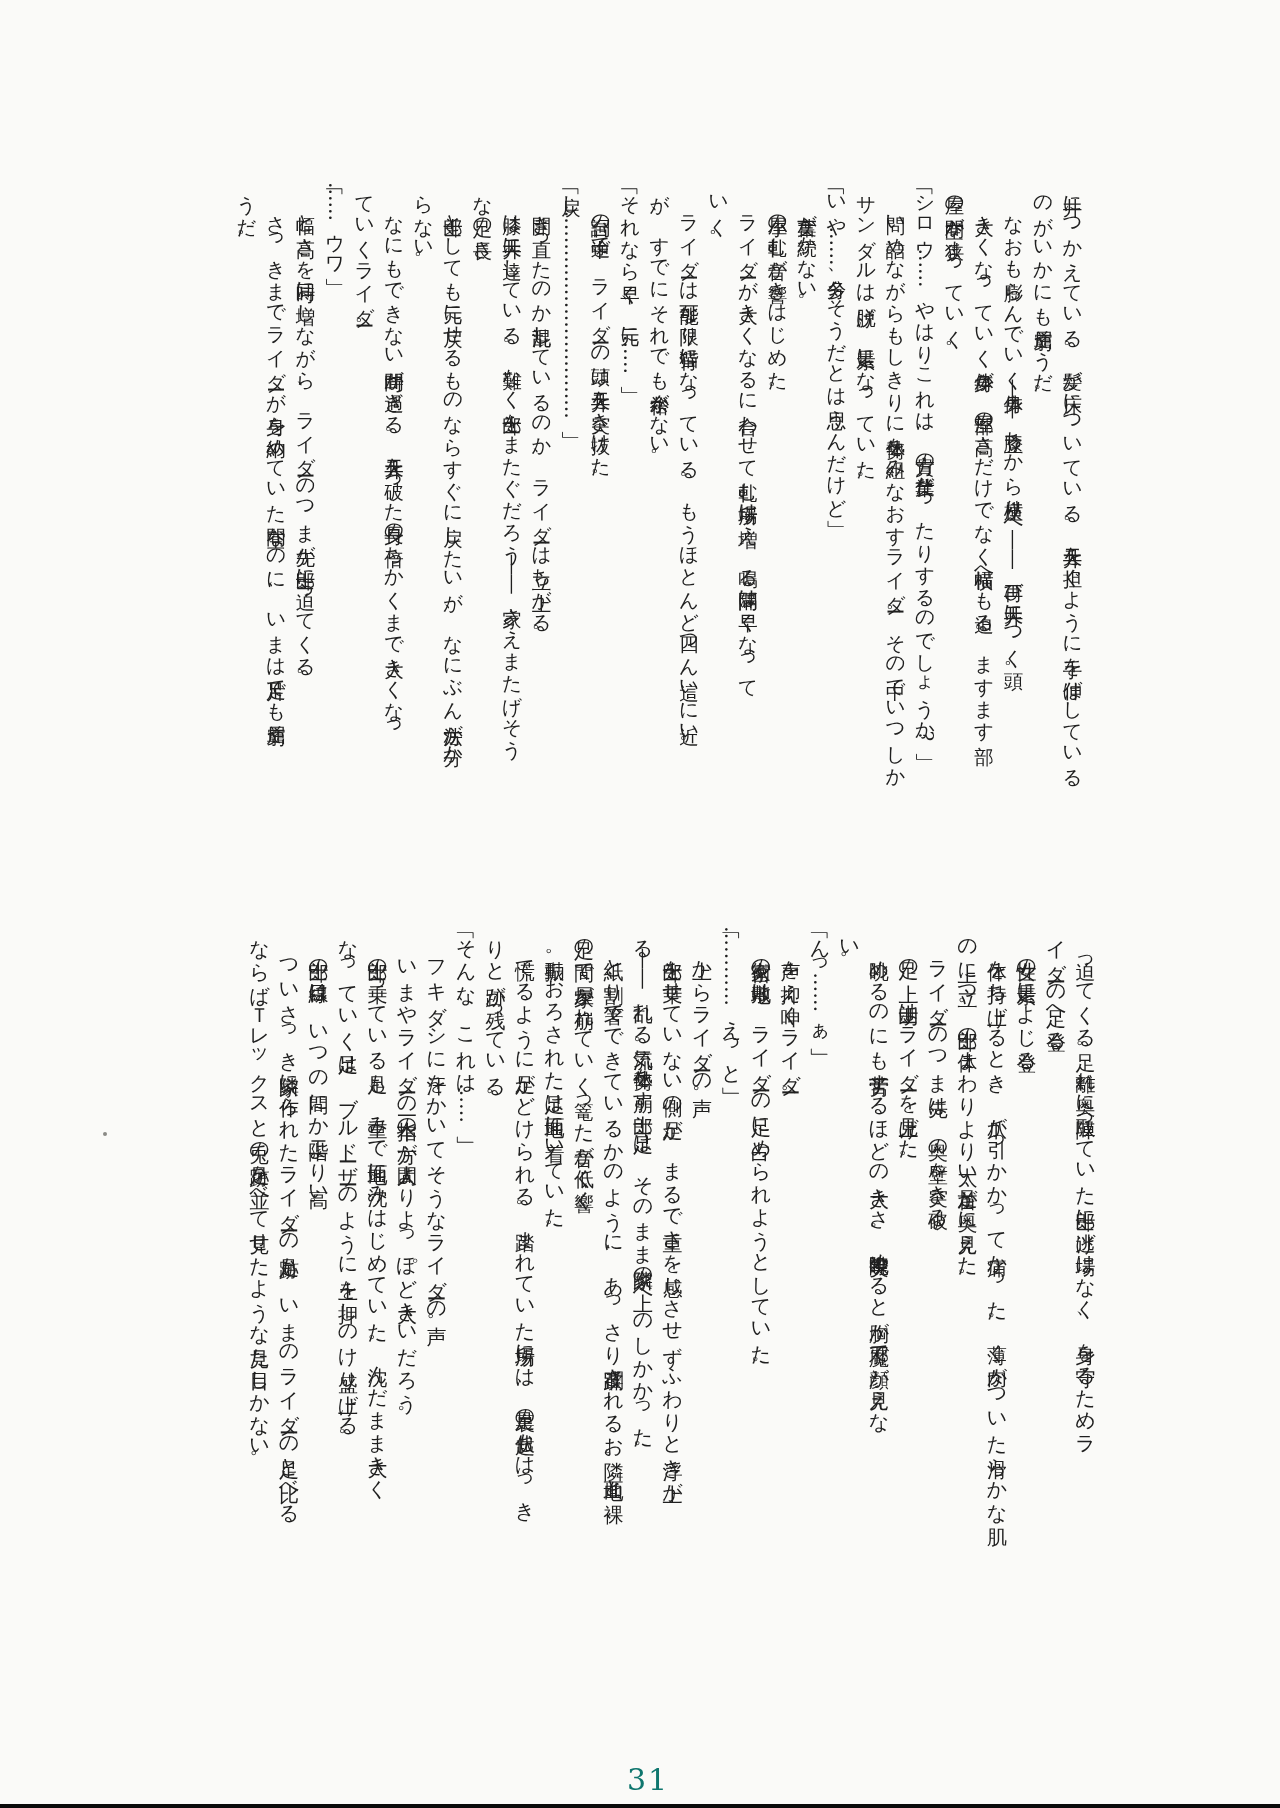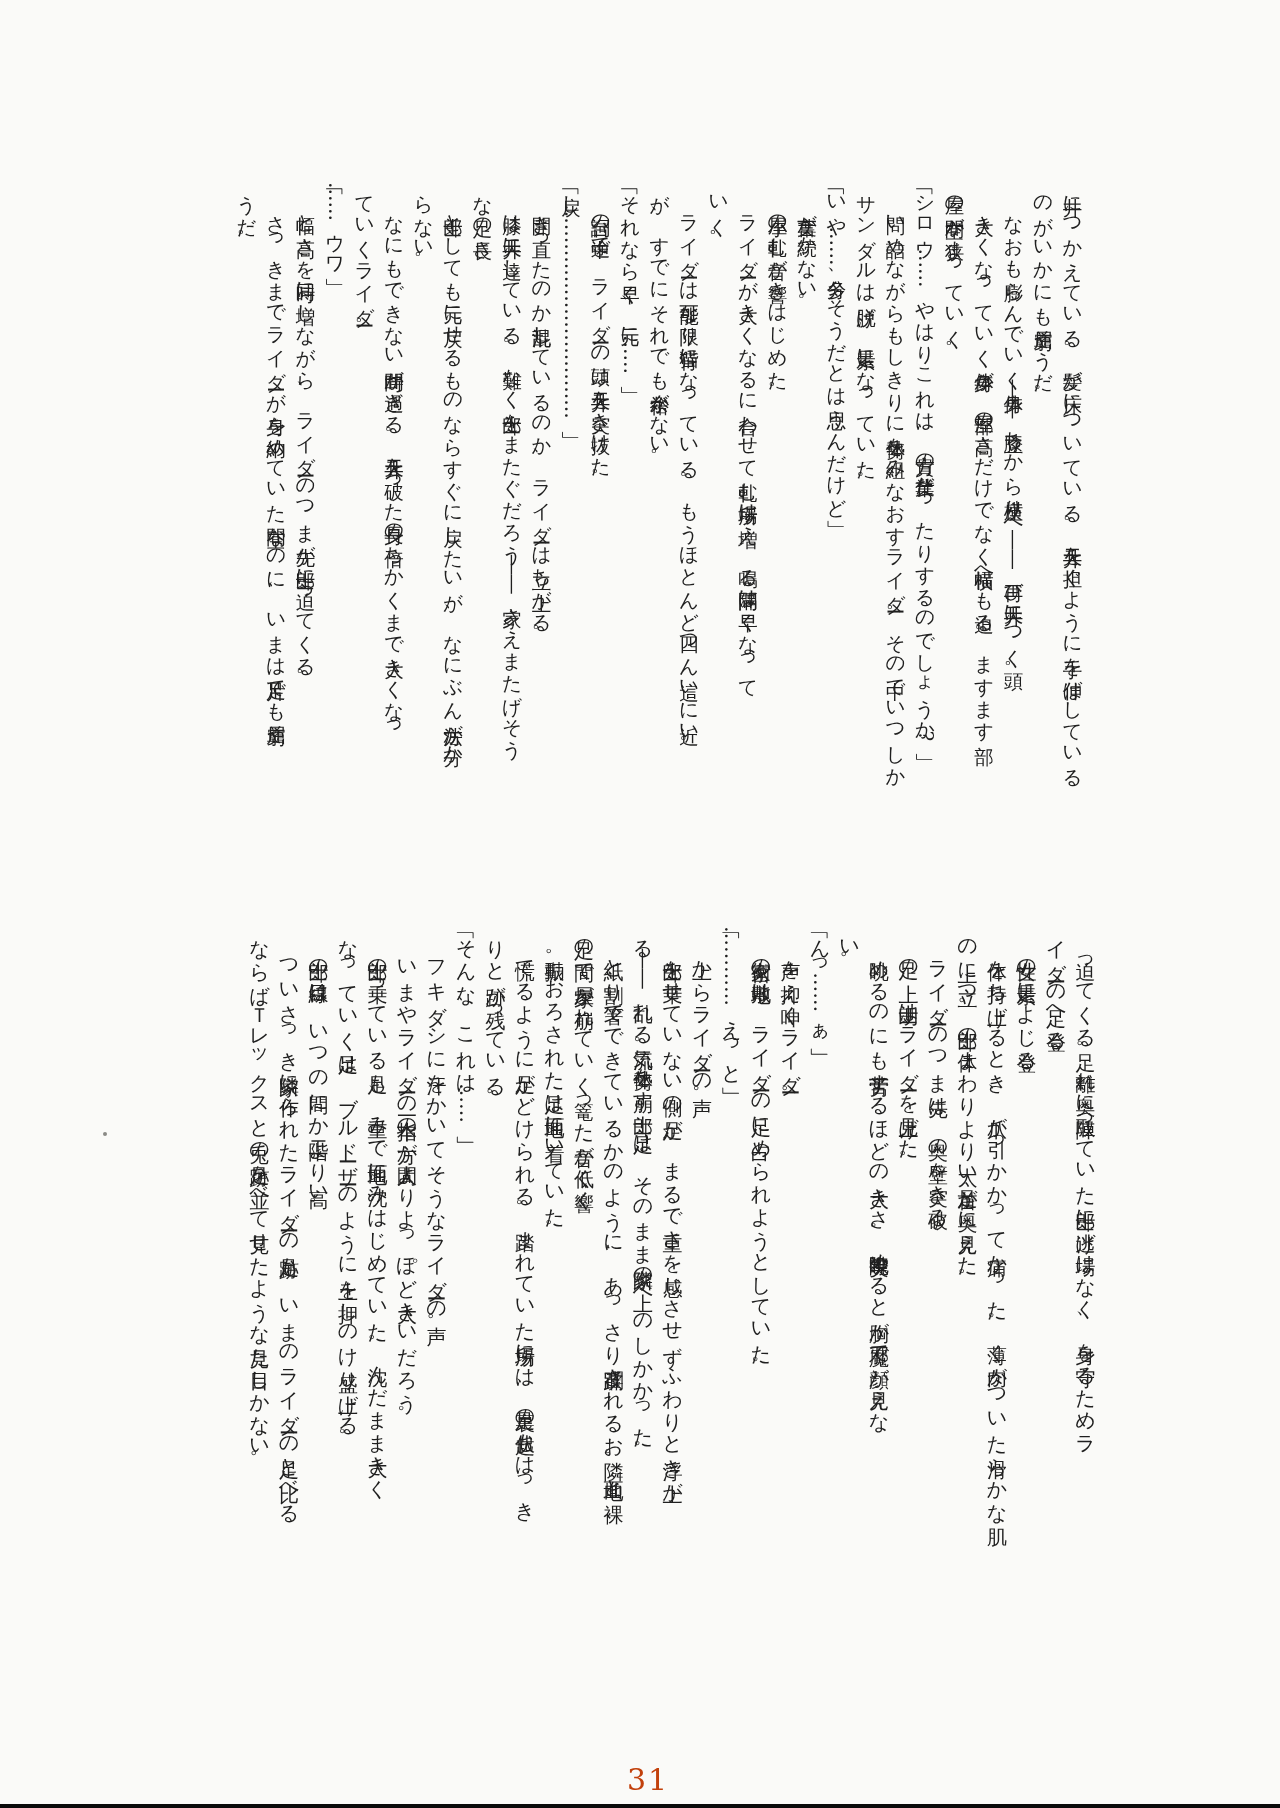--- a/index.html
+++ b/index.html
@@ -22,21 +22,21 @@
     top:182px;right:193px;height:705px;
     font-size:19.5px;
   }
   #lower-block{
     top:926px;right:180px;height:740px;
     font-size:20px;
   }
   #page-number{
     position:absolute;top:1762px;left:608px;width:80px;
     text-align:center;font-size:30px;letter-spacing:2px;
-    font-family:"DejaVu Serif","Liberation Serif",serif;color:#c2410c;
+    font-family:"DejaVu Serif","Liberation Serif",serif;color:#0f766e;
   }
   #scan-bottom-edge{
     position:absolute;left:0;bottom:0;width:1280px;height:4px;background:#0a0a0a;
   }
   #scan-speck{
     position:absolute;left:103px;top:1132px;width:4px;height:4px;
     background:#8a8a86;border-radius:50%;
   }
 </style>
 </head>

